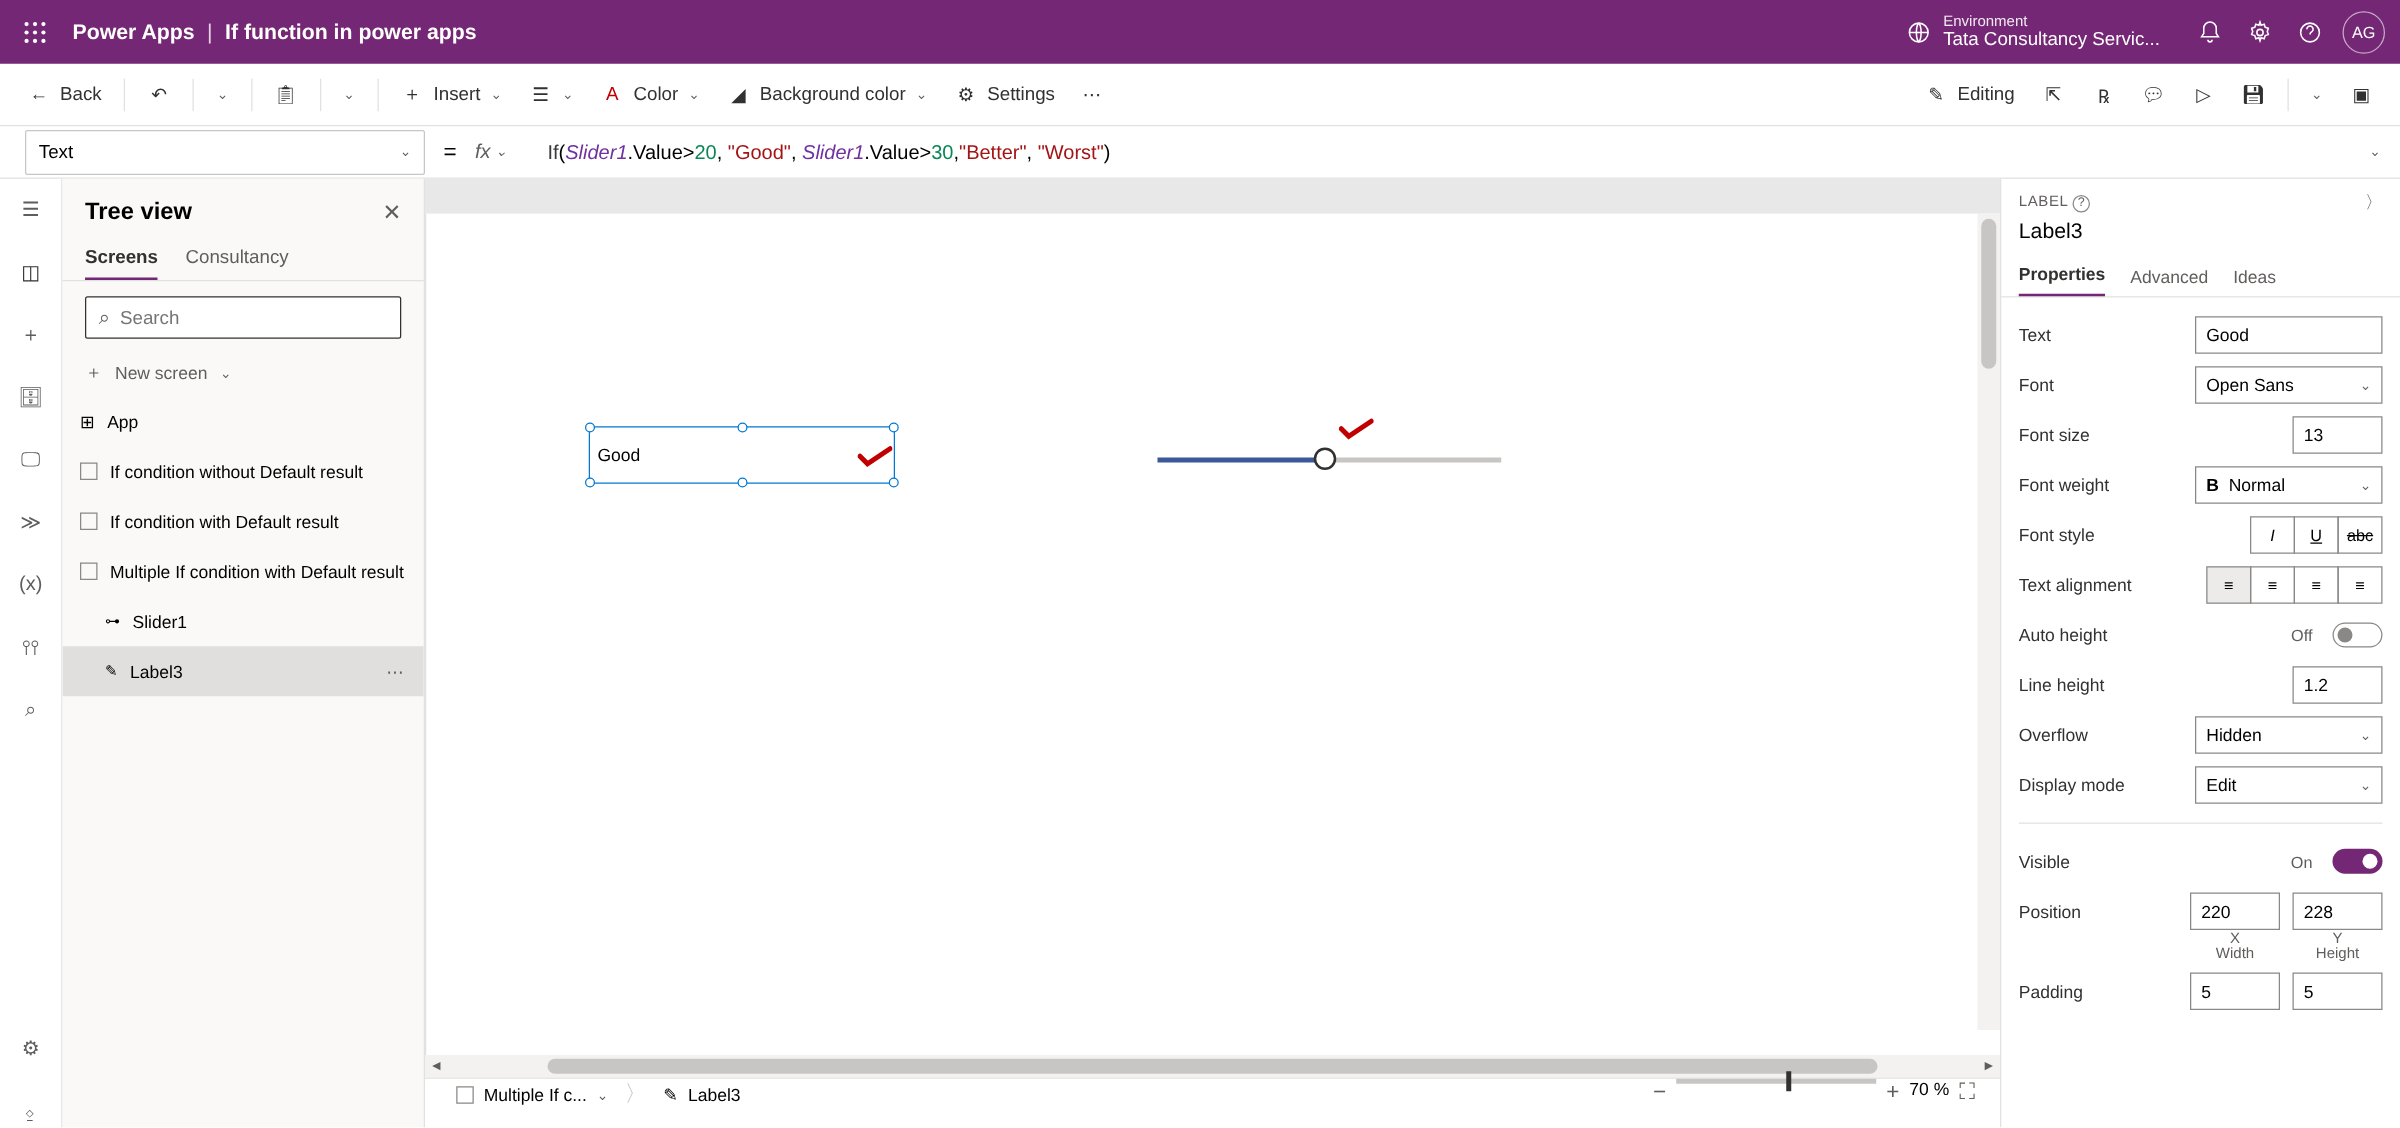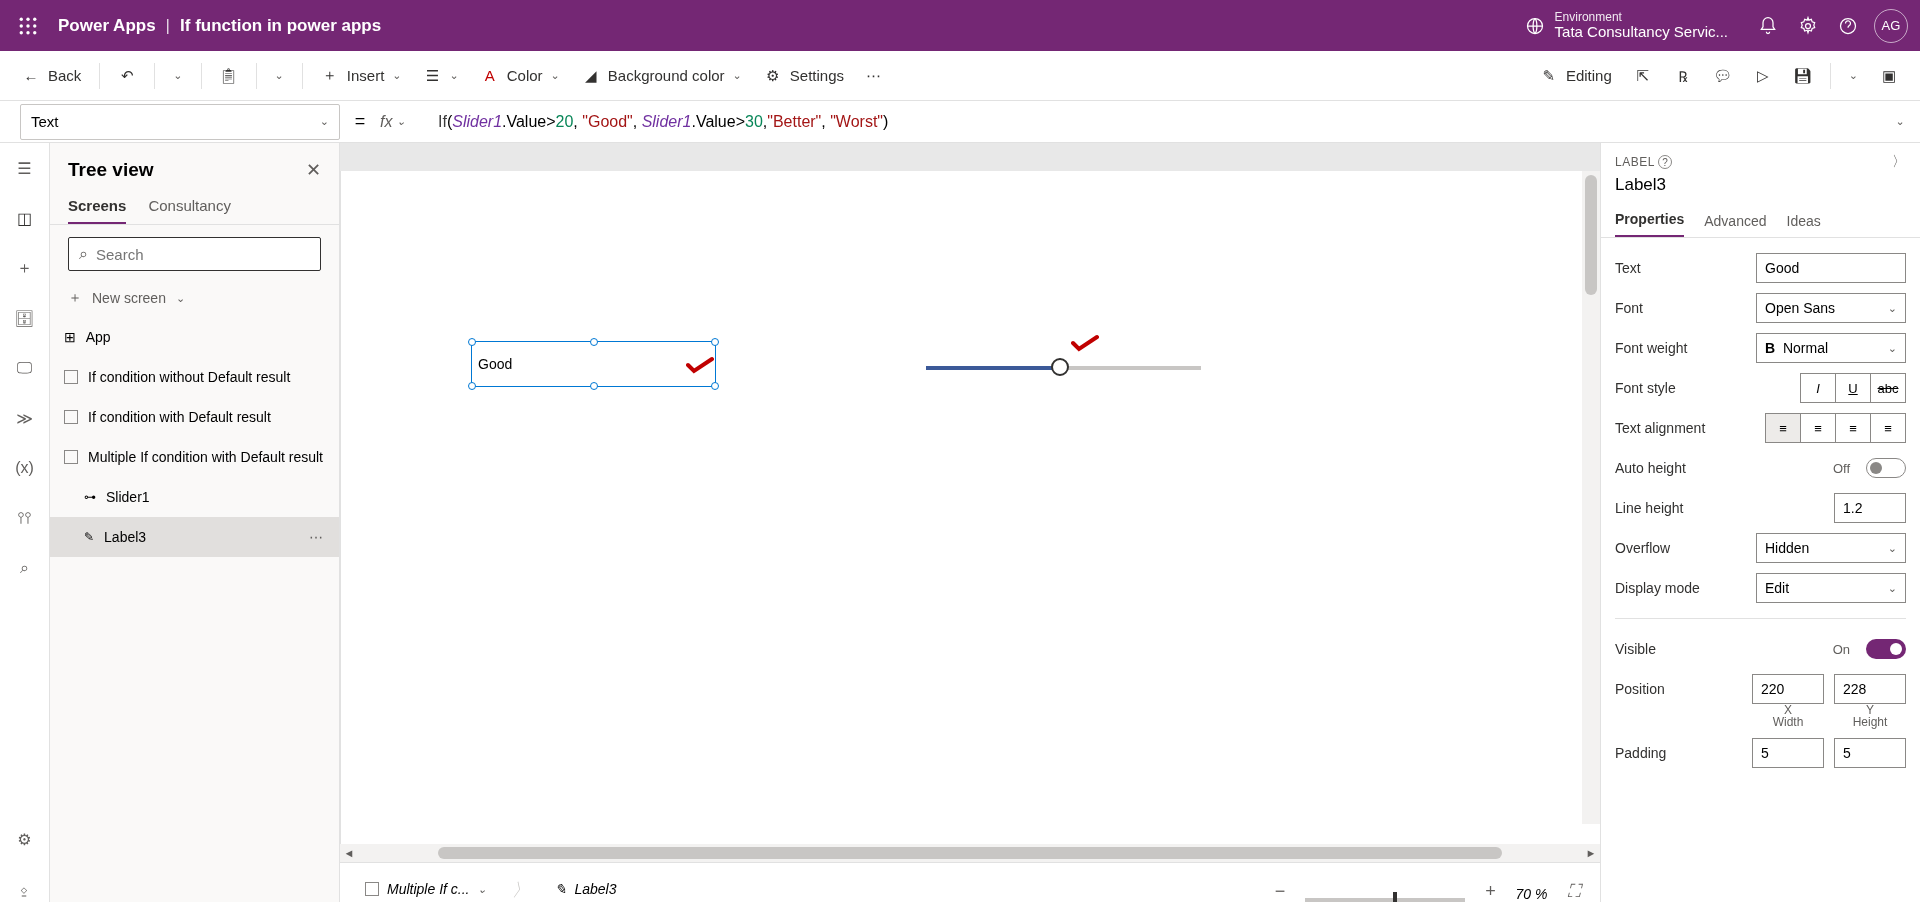--- a/index.html
+++ b/index.html
@@ -79,21 +79,21 @@
 .slider-track2 { position: absolute; height: 4px; background: #c8c6c4; }
 .slider-thumb { position: absolute; width: 18px; height: 18px; border: 2px solid #323130; background: #fff; border-radius: 50%; }
 .canvas-scroll-v { position: absolute; right: 0; top: 0; bottom: 20px; width: 18px; background: #f3f2f1; }
 .canvas-scroll-v .thumb { position: absolute; left: 3px; right: 3px; top: 4px; height: 120px; background: #c8c6c4; border-radius: 6px; }
 .canvas-scroll-h { height: 18px; background: #f3f2f1; display: flex; align-items: center; }
 .canvas-scroll-h .arrow { width: 18px; text-align: center; color: #605e5c; font-size: 11px; }
 .canvas-scroll-h .track { flex: 1; height: 12px; position: relative; }
 .canvas-scroll-h .thumb { position: absolute; left: 80px; right: 80px; top: 0; bottom: 0; background: #c8c6c4; border-radius: 6px; }
 
 
-.canvas-footer { height: 40px; border-top: 1px solid #e1e1e1; display: flex; align-items: flex-end; padding: 0 14px; gap: 14px; font-size: 14px; font-style: italic; }
+.canvas-footer { height: 40px; border-top: 1px solid #e1e1e1; display: flex; align-items: flex-start; padding: 0 14px; gap: 2px; font-size: 14px; }
 .crumb { display: flex; align-items: center; gap: 8px; padding: 4px 10px; border: 1px solid transparent; }
 .crumb .chk { width: 14px; height: 14px; border: 1px solid #8a8886; }
 .crumb-sep { color: #c8c6c4; font-size: 18px; }
 .canvas-footer-spacer { flex: 1; }
 .zoom-slider { width: 160px; height: 4px; background: #c8c6c4; position: relative; }
 .zoom-slider .zthumb { position: absolute; width: 4px; height: 16px; background: #323130; top: -6px; left: 88px; }
 .zoom-btn { font-size: 18px; color: #605e5c; cursor: pointer; padding: 0 6px; }
 
 
 .proppanel { width: 320px; border-left: 1px solid #e1e1e1; display: flex; flex-direction: column; font-size: 14px; }
@@ -407,20 +407,26 @@
           </div>
         </div>
       <div class="prop-row">
           <span class="prop-label">Font</span>
           <div class="prop-input">
             <span>Open Sans</span>
             <span class="chev">⌄</span>
           </div>
         </div>
       <div class="prop-row">
+          <span class="prop-label">Font size</span>
+          <div class="prop-input small">
+            <span>13</span>
+          </div>
+        </div>
+      <div class="prop-row">
           <span class="prop-label">Font weight</span>
           <div class="prop-input">
             <span><b>B</b>&nbsp;&nbsp;<span>Normal</span></span>
             <span class="chev">⌄</span>
           </div>
         </div>
       <div class="prop-row">
           <span class="prop-label">Font style</span>
         <div class="btn-grp">
           <div class="b first">

